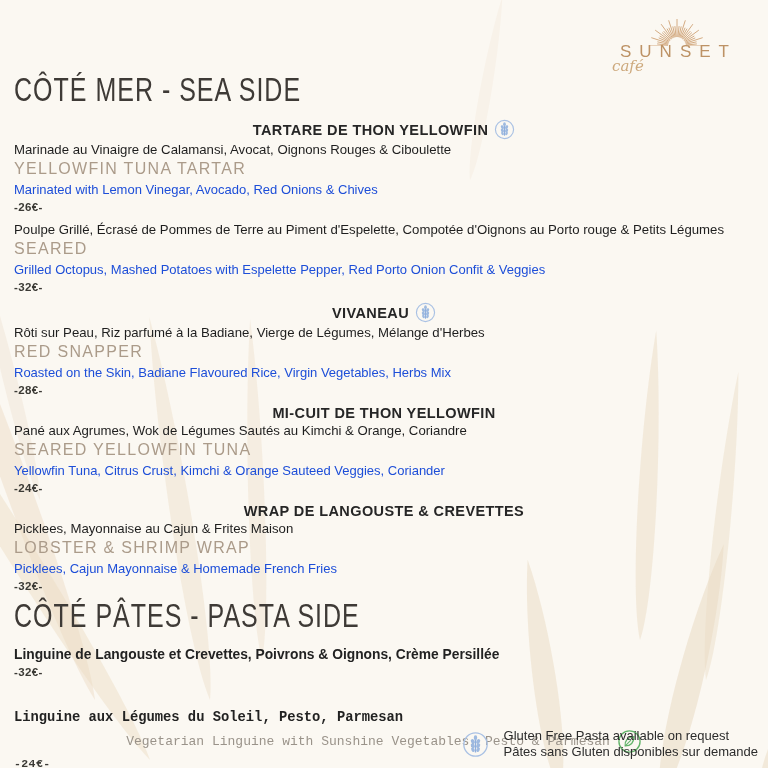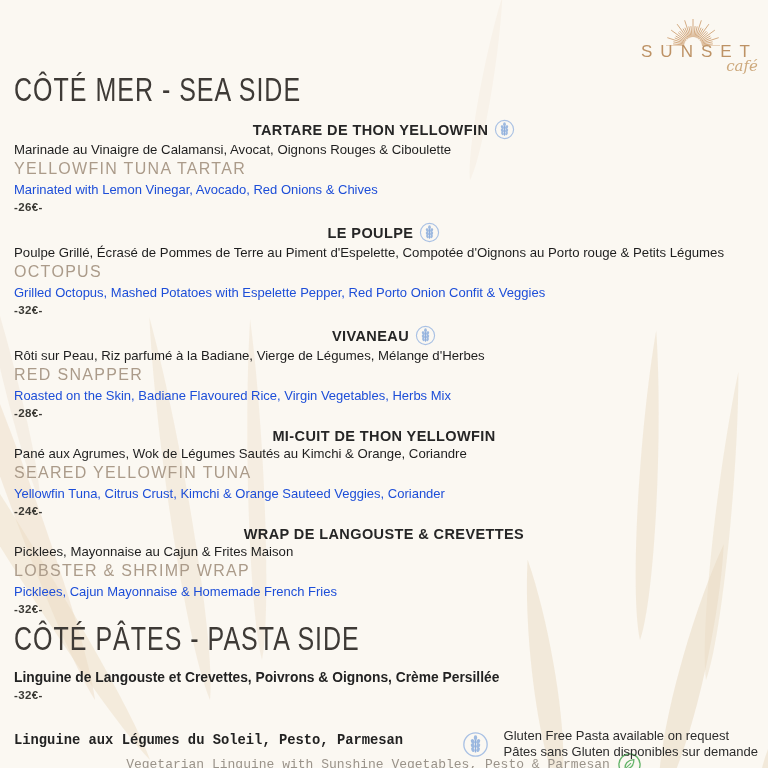--- a/index.html
+++ b/index.html
@@ -11,22 +11,22 @@
     font-family:"Liberation Sans", sans-serif;
   }
   .bg-leaves{position:absolute;inset:0;pointer-events:none;}
   .content{
     position:relative;
     width:740px;margin:0 auto;
     text-align:left;
     padding-top:75px;
   }
   .logo{
-    position:absolute;top:6px;right:10px;width:130px;
-    text-align:right;z-index:3;
+    position:absolute;top:6px;right:26px;width:130px;
+    text-align:left;z-index:3;
   }
   .logo .sun{display:block;margin:0 auto -4px auto;}
   .logo .word{
     font-size:17px;letter-spacing:8px;color:#bd9265;
     font-weight:400;padding-left:8px;
   }
   .logo .script{
     font-family:"DejaVu Serif", serif;font-style:italic;
     font-size:15px;color:#cda97d;margin-top:-5px;
   }
@@ -164,38 +164,22 @@
             </svg>
         </span>
       </div>
       <div class="desc-fr">Marinade au Vinaigre de Calamansi, Avocat, Oignons Rouges &amp; Ciboulette</div>
       <div class="name-en">YELLOWFIN TUNA TARTAR</div>
       <div class="desc-en">Marinated with Lemon Vinegar, Avocado, Red Onions &amp; Chives</div>
       <div class="price">-26€-</div>
     </div>
 
     <div class="item">
-      <div class="name-row">
-        <span class="name-fr">LE POULPE</span>
-        <span class="icon">
-          <svg width="21" height="21" viewBox="0 0 22 22">
-              <circle cx="11" cy="11" r="9.5" fill="none" stroke="#a9c1e4" stroke-width="1.2"></circle>
-              <line x1="11" y1="4.5" x2="11" y2="17.5" stroke="#8fafdd" stroke-width="1.2"></line>
-              <ellipse cx="11" cy="5.5" rx="1.4" ry="2" fill="#9db9e0"></ellipse>
-              <ellipse cx="8.8" cy="8.5" rx="1.5" ry="2.1" fill="#9db9e0" transform="rotate(-28 8.8 8.5)"></ellipse>
-              <ellipse cx="13.2" cy="8.5" rx="1.5" ry="2.1" fill="#9db9e0" transform="rotate(28 13.2 8.5)"></ellipse>
-              <ellipse cx="8.8" cy="12" rx="1.5" ry="2.1" fill="#9db9e0" transform="rotate(-28 8.8 12)"></ellipse>
-              <ellipse cx="13.2" cy="12" rx="1.5" ry="2.1" fill="#9db9e0" transform="rotate(28 13.2 12)"></ellipse>
-              <ellipse cx="8.9" cy="15.2" rx="1.3" ry="1.9" fill="#9db9e0" transform="rotate(-28 8.9 15.2)"></ellipse>
-              <ellipse cx="13.1" cy="15.2" rx="1.3" ry="1.9" fill="#9db9e0" transform="rotate(28 13.1 15.2)"></ellipse>
-            </svg>
-        </span>
-      </div>
       <div class="desc-fr">Poulpe Grillé, Écrasé de Pommes de Terre au Piment d'Espelette, Compotée d'Oignons au Porto rouge &amp; Petits Légumes</div>
-      <div class="name-en">OCTOPUS</div>
+      <div class="name-en">SEARED</div>
       <div class="desc-en">Grilled Octopus, Mashed Potatoes with Espelette Pepper, Red Porto Onion Confit &amp; Veggies</div>
       <div class="price">-32€-</div>
     </div>
 
     <div class="item">
       <div class="name-row">
         <span class="name-fr">VIVANEAU</span>
         <span class="icon">
           <svg width="21" height="21" viewBox="0 0 22 22">
               <circle cx="11" cy="11" r="9.5" fill="none" stroke="#a9c1e4" stroke-width="1.2"></circle>

